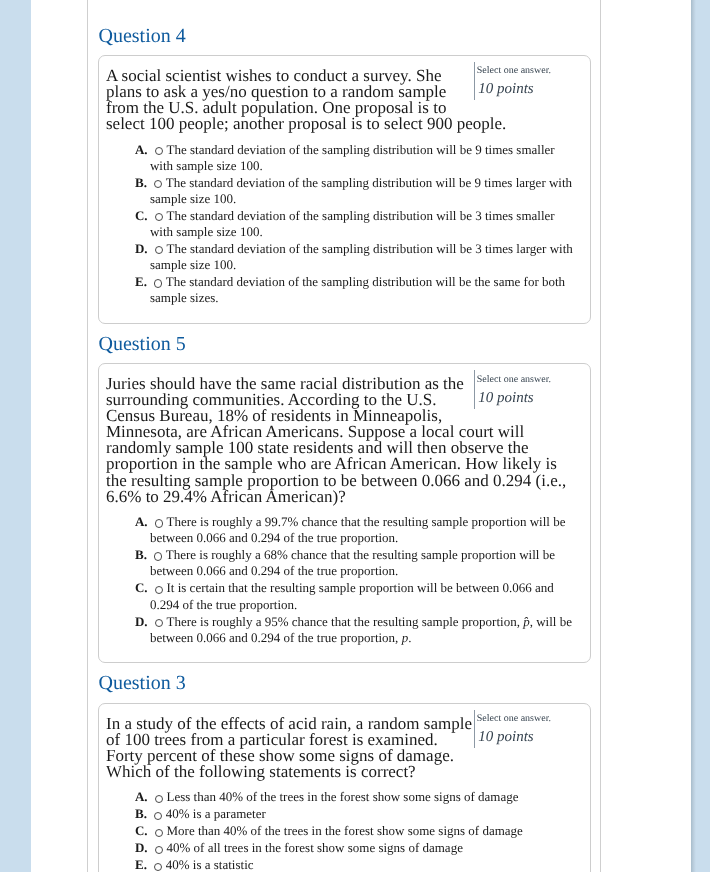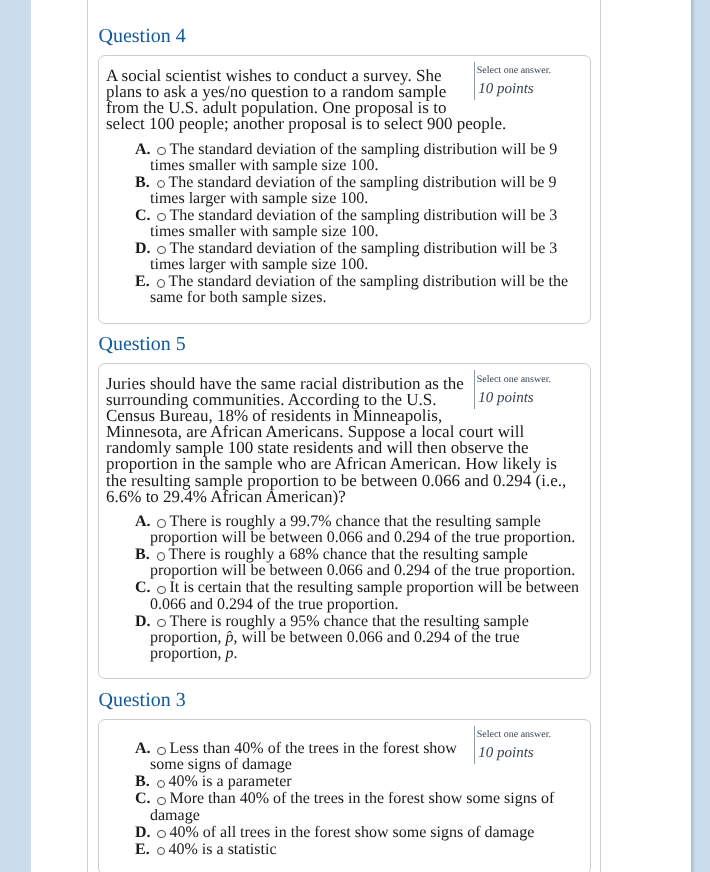--- a/index.html
+++ b/index.html
@@ -26,21 +26,21 @@
   .stem + .stem{margin-top:7.6px;}
 
   .meta{float:right;width:106.4px;
         background:linear-gradient(to right,#8c98a4 0 1.35px,transparent 1.35px 100%);
         padding-left:2.5px;margin:-5.9px -1.2px 4px 0;box-sizing:border-box;height:38.4px;}
   .meta .sel{font-size:10px;line-height:14px;color:#36434f;padding-top:2.2px;}
   .meta .pts{font-size:15px;line-height:14px;color:#36434f;font-style:italic;
              margin-top:4.0px;padding-left:1.5px;}
 
   .opts{margin:9.5px 0 0 0;padding:0;list-style:none;}
-  .opt{font-size:16px;line-height:16.15px;color:#1a1a1a;
+  .opt{font-size:13px;line-height:16.15px;color:#1a1a1a;
        margin-left:44px;text-indent:-15px;margin-bottom:0.85px;}
   .opt:last-child{margin-bottom:0;}
   .opt .ltr{font-weight:bold;}
   .opt .rad{display:inline-block;width:8.2px;height:8.2px;margin:0 3.8px 0 6.9px;
             border:1px solid #4a4a4a;border-radius:50%;box-sizing:border-box;
             vertical-align:-1.4px;}
   .opt .txt{}
   .opt i, .stem i{font-style:italic;}
 </style>
 </head>
@@ -80,20 +80,21 @@
             <div class="opt"><span class="ltr">C.</span><span class="rad"></span><span class="txt">It is certain that the resulting sample proportion will be between 0.066 and 0.294 of the true proportion.</span></div>
             <div class="opt"><span class="ltr">D.</span><span class="rad"></span><span class="txt">There is roughly a 95% chance that the resulting sample proportion, <i>p̂</i>, will be between 0.066 and 0.294 of the true proportion, <i>p</i>.</span></div>
           </div>
         </div>
         <div class="qtitle">Question 3</div>
         <div class="qbox">
           <div class="meta">
             <div class="sel">Select one answer.</div>
             <div class="pts">10 points</div>
           </div>
+          <p class="stem">In a study of the effects of acid rain, a random sample of 100 trees from a particular forest is examined. Forty percent of these show some signs of damage. Which of the following statements is correct?</p>
           <div class="opts">
             <div class="opt"><span class="ltr">A.</span><span class="rad"></span><span class="txt">Less than 40% of the trees in the forest show some signs of damage</span></div>
             <div class="opt"><span class="ltr">B.</span><span class="rad"></span><span class="txt">40% is a parameter</span></div>
             <div class="opt"><span class="ltr">C.</span><span class="rad"></span><span class="txt">More than 40% of the trees in the forest show some signs of damage</span></div>
             <div class="opt"><span class="ltr">D.</span><span class="rad"></span><span class="txt">40% of all trees in the forest show some signs of damage</span></div>
             <div class="opt"><span class="ltr">E.</span><span class="rad"></span><span class="txt">40% is a statistic</span></div>
           </div>
         </div>
       </div>
   </div>

